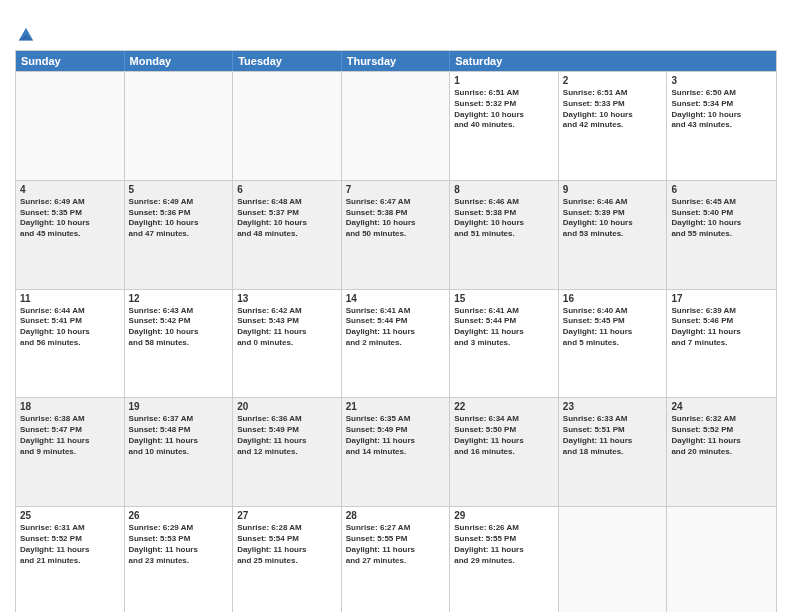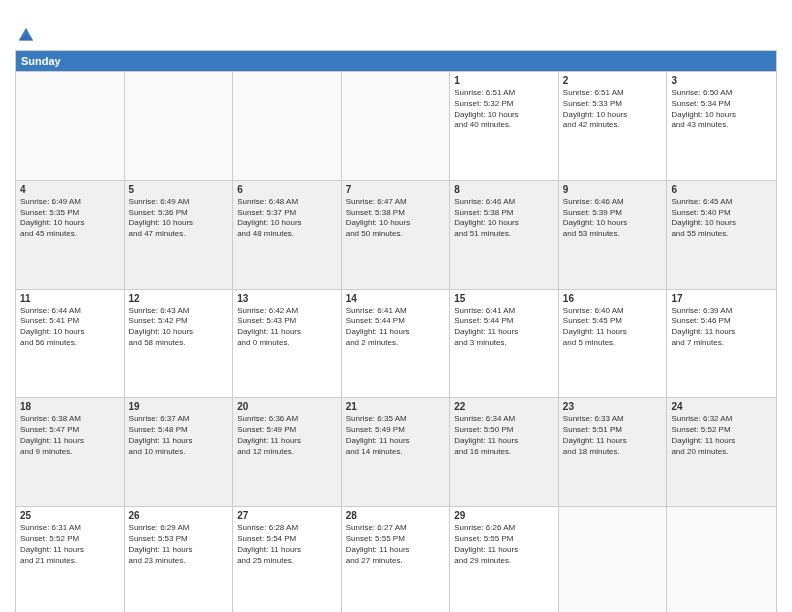--- a/index.html
+++ b/index.html
@@ -102,20 +102,21 @@
       font-size: 10px;
       font-weight: bold;
       color: #333;
       display: block;
       margin-bottom: 2px;
     }
     .cell-info {
       font-size: 8px;
       color: #333;
       line-height: 1.35;
+      font-weight: bold;
     }
   </style>
 </head>
 <body>
 
 <div class="page">
   <div class="header">
     <div class="logo">
       <div>
         <div style="display:flex;align-items:center;">
@@ -132,20 +133,24 @@
     </div>
     <div class="title-block">
       <div class="main-title"></div>
       <div class="subtitle"></div>
     </div>
   </div>
 
   <div class="calendar">
     <div class="cal-header">
     <div class="cal-header-cell">Sunday</div>
+        <div class="cal-header-cell">Monday</div>
+        <div class="cal-header-cell">Tuesday</div>
+        <div class="cal-header-cell">Thursday</div>
+        <div class="cal-header-cell">Saturday</div>
       </div>
     <div class="cal-body">
     <div class="cal-row">
           <div class="cal-cell empty"></div>
           <div class="cal-cell empty"></div>
           <div class="cal-cell empty"></div>
           <div class="cal-cell empty"></div>
           <div class="cal-cell">
             <span class="day-num">1</span>
             <div class="cell-info">Sunrise: 6:51 AM<br>Sunset: 5:32 PM<br>Daylight: 10 hours<br>and 40 minutes.</div>

